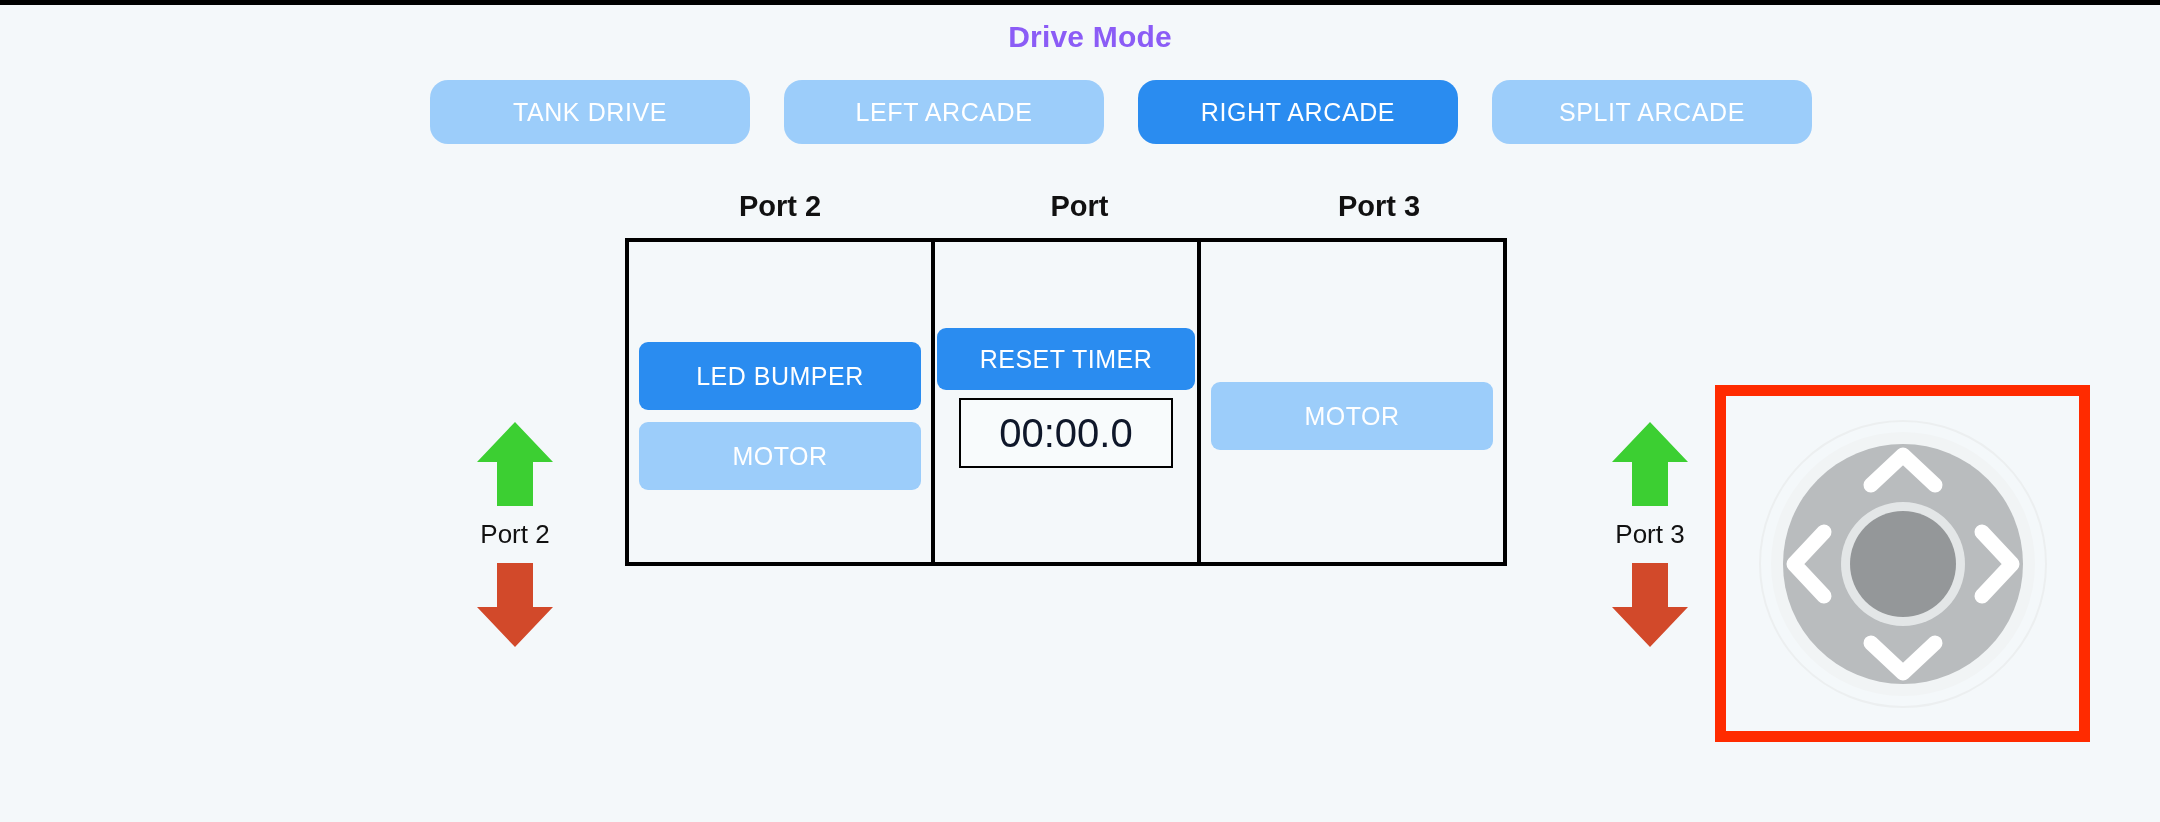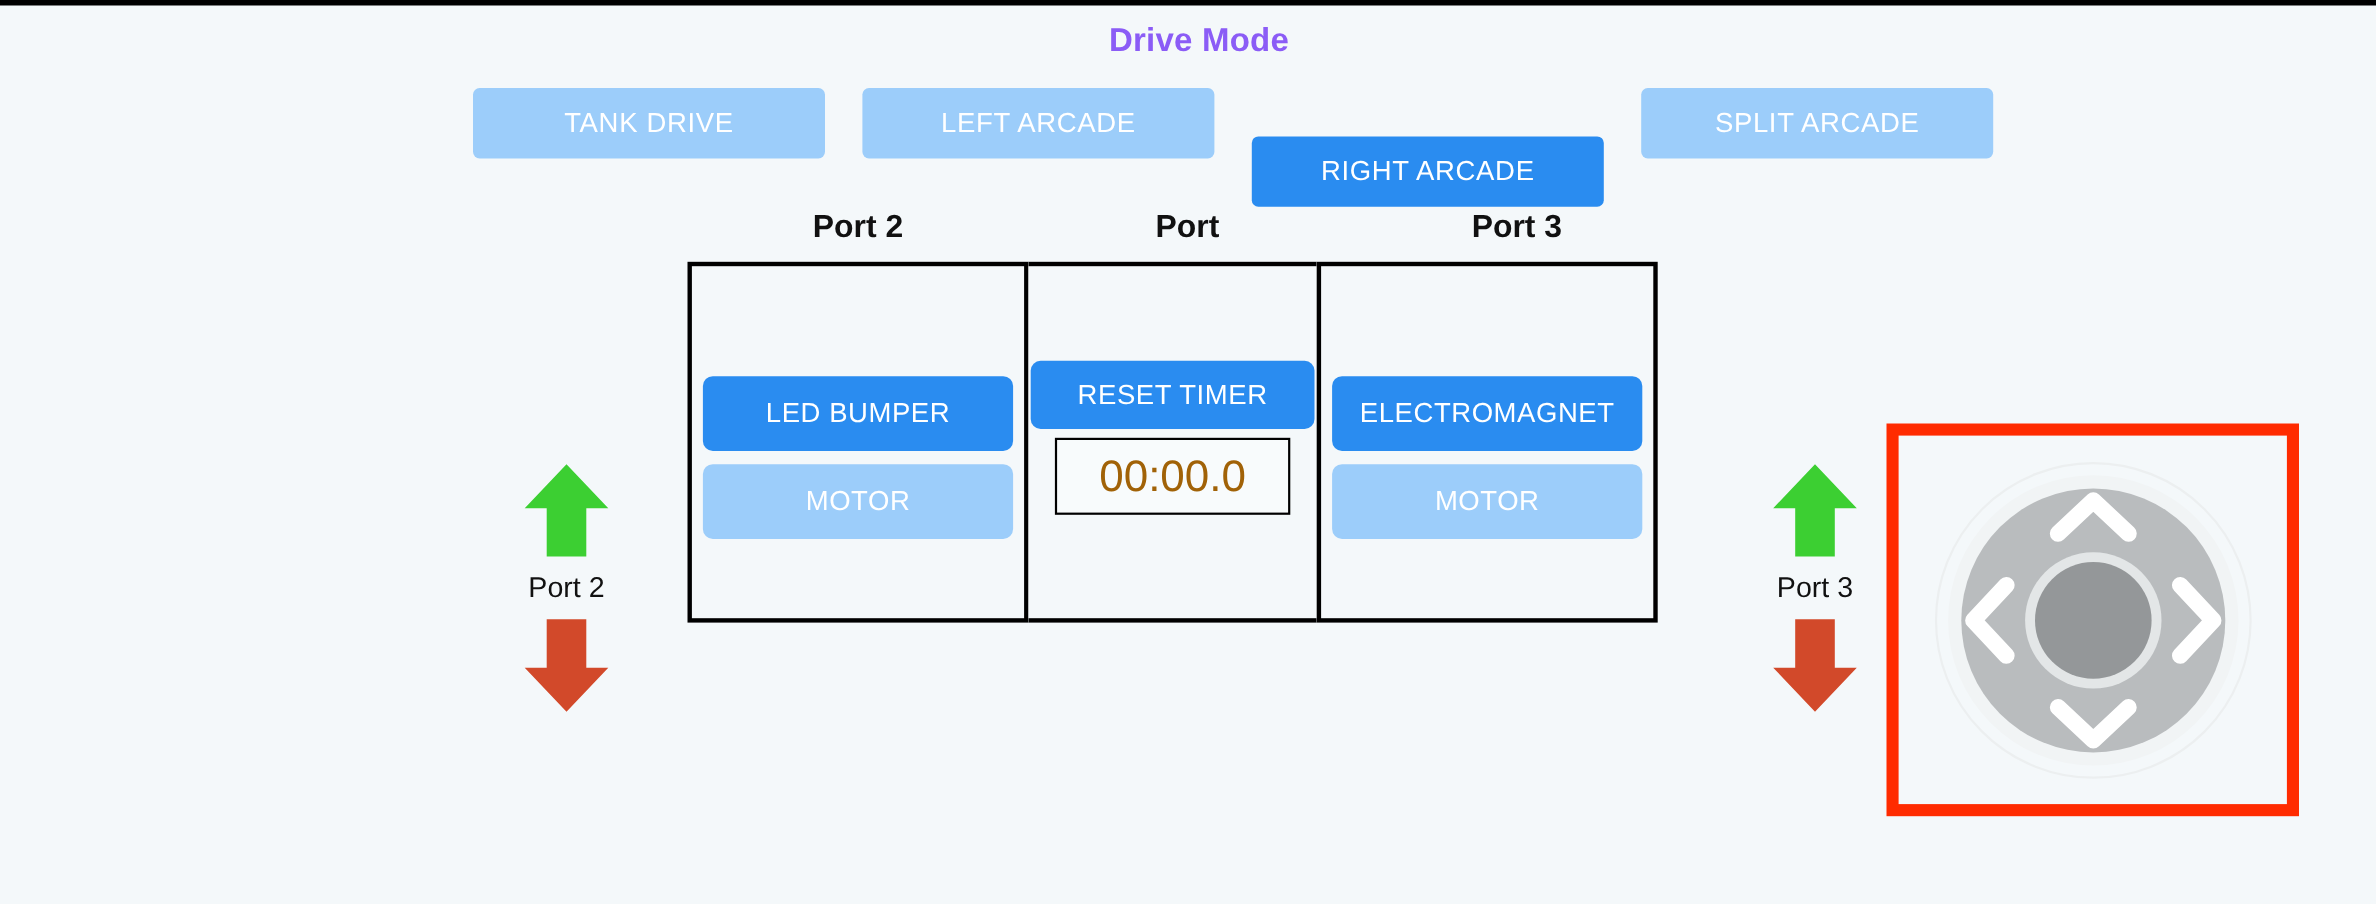--- a/index.html
+++ b/index.html
@@ -20,31 +20,31 @@
     text-align:center;
     font-size:30px;font-weight:bold;color:#8b5cf6;
     letter-spacing:.2px;
   }
   .drive-row{
     position:absolute;left:430px;top:80px;
     display:flex;gap:34px;
   }
   .mode-btn{
     width:320px;height:64px;
-    border:none;border-radius:6px;
+    border:none;border-radius:18px;
     background:#9ccdfa;
     color:#ffffff;
     font-size:25px;
     font-family:"Liberation Sans", sans-serif;
     letter-spacing:.6px;
     display:flex;align-items:center;justify-content:center;
     cursor:pointer;
     padding:0;
   }
-  .mode-btn.active{background:#2a8cf0;margin-top:44px;}
+  .mode-btn.active{background:#2a8cf0;}
 
   
   .col-head{
     position:absolute;top:190px;
     font-size:29px;font-weight:bold;color:#111;
     text-align:center;
   }
   #head-port2{left:625px;width:310px;}
   #head-timer{left:938px;width:283px;}
   #head-port3{left:1224px;width:310px;}
@@ -89,21 +89,21 @@
     font-family:"Liberation Sans", sans-serif;
     letter-spacing:.5px;
     display:flex;align-items:center;justify-content:center;
     cursor:pointer;padding:0;
   }
   .timer-display{
     width:210px;height:66px;
     border:2px solid #000;
     background:#f8fbfc;
     display:flex;align-items:center;justify-content:center;
-    font-size:40px;color:#a16207;
+    font-size:40px;color:#0f172a;
     letter-spacing:0px;
     margin:8px 0;
   }
 
   
   .port-group{
     position:absolute;
     display:flex;flex-direction:column;align-items:center;
   }
   #port-group-left{left:455px;top:418px;width:120px;}
@@ -154,21 +154,20 @@
     </div>
   </div>
 
   <div class="panel-col col-timer">
     <button class="timer-btn">RESET TIMER</button>
     <div class="timer-display">00:00.0</div>
   </div>
 
   <div class="panel-col col-port3">
     <div class="stack">
-      <button class="dev-btn">ELECTROMAGNET</button>
       <button class="dev-btn light">MOTOR</button>
     </div>
   </div>
 
 </div>
 
 <div class="port-group" id="port-group-left">
   <svg class="arrow" viewBox="0 0 80 92">
     <polygon points="40,4 78,44 58,44 58,88 22,88 22,44 2,44" fill="#3ccf32"></polygon>
   </svg>

